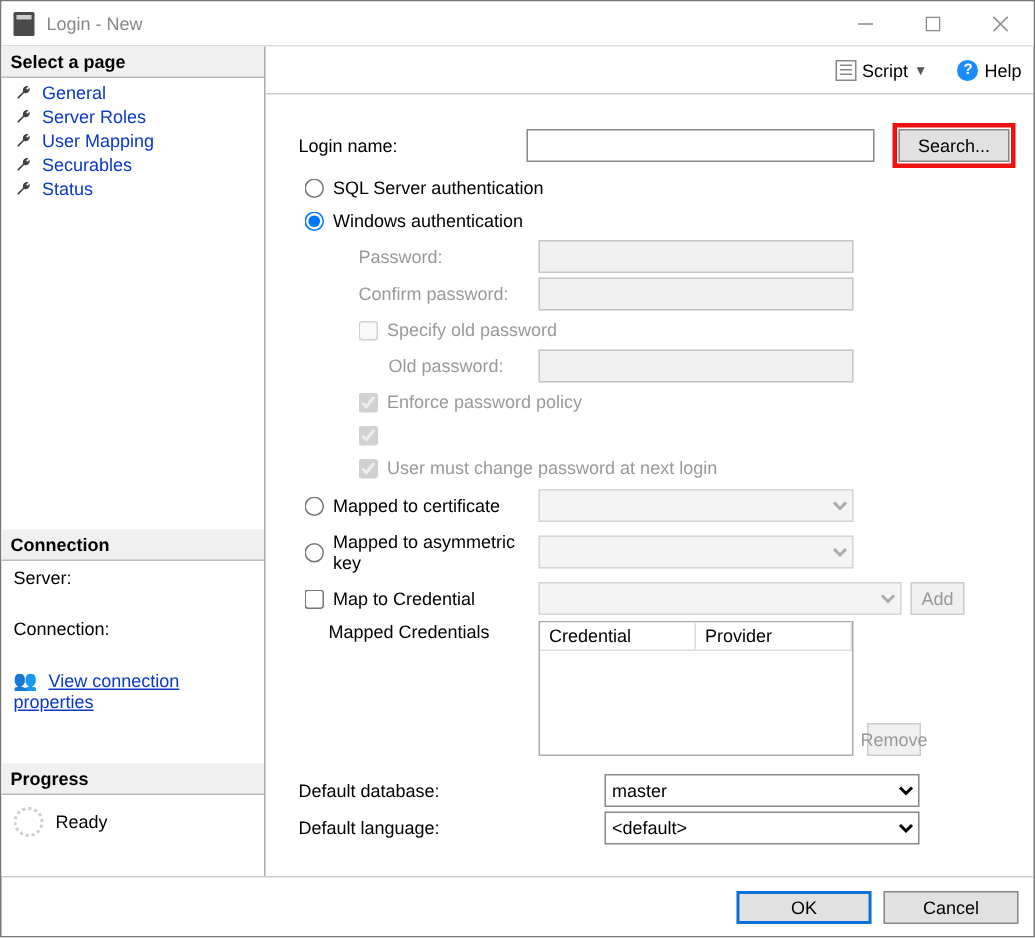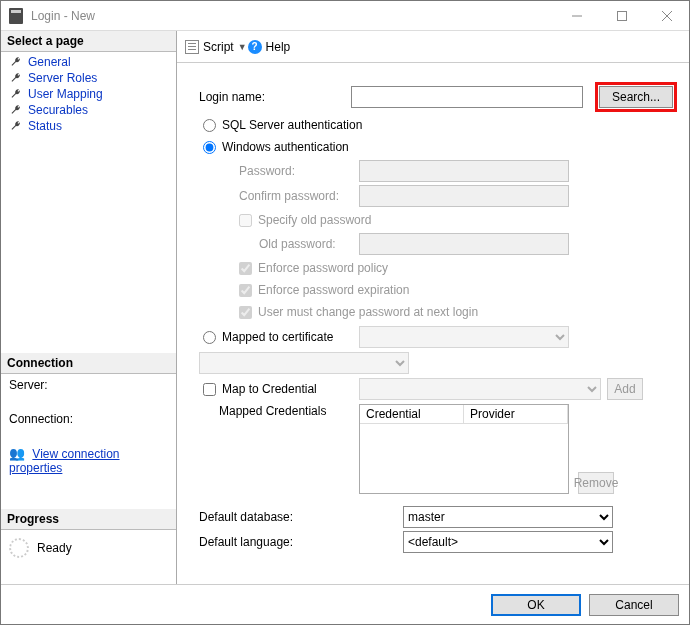--- a/index.html
+++ b/index.html
@@ -18,21 +18,21 @@
 .page-item { display: flex; align-items: center; padding: 1px 0 1px 8px; gap: 5px; }
 .page-item .wrench { width: 14px; height: 14px; display: inline-flex; align-items: center; justify-content: center; color: #333; }
 .page-item a { color: #0a37c5; text-decoration: none; }
 .spacer { flex: 1; }
 .conn-section .row { padding: 4px 8px; }
 .conn-link { color: #0a37c5; text-decoration: underline; }
 .conn-icon { width: 16px; display: inline-flex; justify-content: center; margin-right: 4px; }
 .progress-body { display: flex; align-items: center; gap: 8px; padding: 8px; }
 .progress-ring { width: 20px; height: 20px; border: 2px dotted #ccc; border-radius: 50%; }
 .main { flex: 1; display: flex; flex-direction: column; min-width: 0; }
-.toolbar { height: 32px; border-bottom: 1px solid #ccc; display: flex; align-items: center; padding: 0 8px; gap: 1px; }
+.toolbar { height: 32px; border-bottom: 1px solid #ccc; display: flex; align-items: center; padding: 0 8px; gap: 20px; justify-content: flex-end; }
 .toolbar .tbtn { display: flex; align-items: center; gap: 4px; }
 .dropdown-caret { font-size: 9px; color: #555; }
 .helpicon { width: 14px; height: 14px; border-radius: 50%; background: #1a8cff; color: #fff; display: inline-flex; align-items: center; justify-content: center; font-weight: bold; font-size: 10px; }
 .formarea { flex: 1; overflow: auto; padding: 16px 12px 10px 22px; }
 .formrow { display: flex; align-items: center; margin: 3px 0; min-height: 22px; }
 .formrow .lbl { width: 160px; padding-left: 0; }
 .formrow .lbl.ind1 { padding-left: 20px; }
 .formrow .lbl.ind2 { padding-left: 40px; color: #999; }
 .formrow .lbl.ind3 { padding-left: 60px; color: #999; }
 .ctrl { flex: 1; display: flex; align-items: center; gap: 6px; }
@@ -210,37 +210,40 @@
           <div class="ctrl">
               <input type="text" class="text" disabled="" style="">
             </div>
         </div>
         <div class="check-row ind2">
           <input type="checkbox" checked="" disabled="" style="">
           <span class="lbltxt disabled">Enforce password policy</span>
         </div>
         <div class="check-row ind2">
           <input type="checkbox" checked="" disabled="" style="">
-          <span class="lbltxt disabled">Enforce password expiration</span>
         </div>
         <div class="check-row ind2">
           <input type="checkbox" checked="" disabled="" style="">
           <span class="lbltxt disabled">User must change password at next login</span>
         </div>
 
         <div class="formrow">
           <div class="radio-row" style="width:160px;padding-left:4px">
             <input type="radio" name="auth" style="">
             <span class="lbltxt">Mapped to certificate</span>
           </div>
           <div class="ctrl">
               <select class="wide-select" disabled=""></select>
             </div>
         </div>
         <div class="formrow">
+          <div class="radio-row" style="width:160px;padding-left:4px">
+            <input type="radio" name="auth" style="">
+            <span class="lbltxt">Mapped to asymmetric key</span>
+          </div>
           <div class="ctrl">
               <select class="wide-select" disabled=""></select>
             </div>
         </div>
         <div class="formrow">
           <div class="radio-row" style="width:160px;padding-left:4px">
             <input type="checkbox" style="">
             <span class="lbltxt">Map to Credential</span>
           </div>
           <div class="ctrl">

